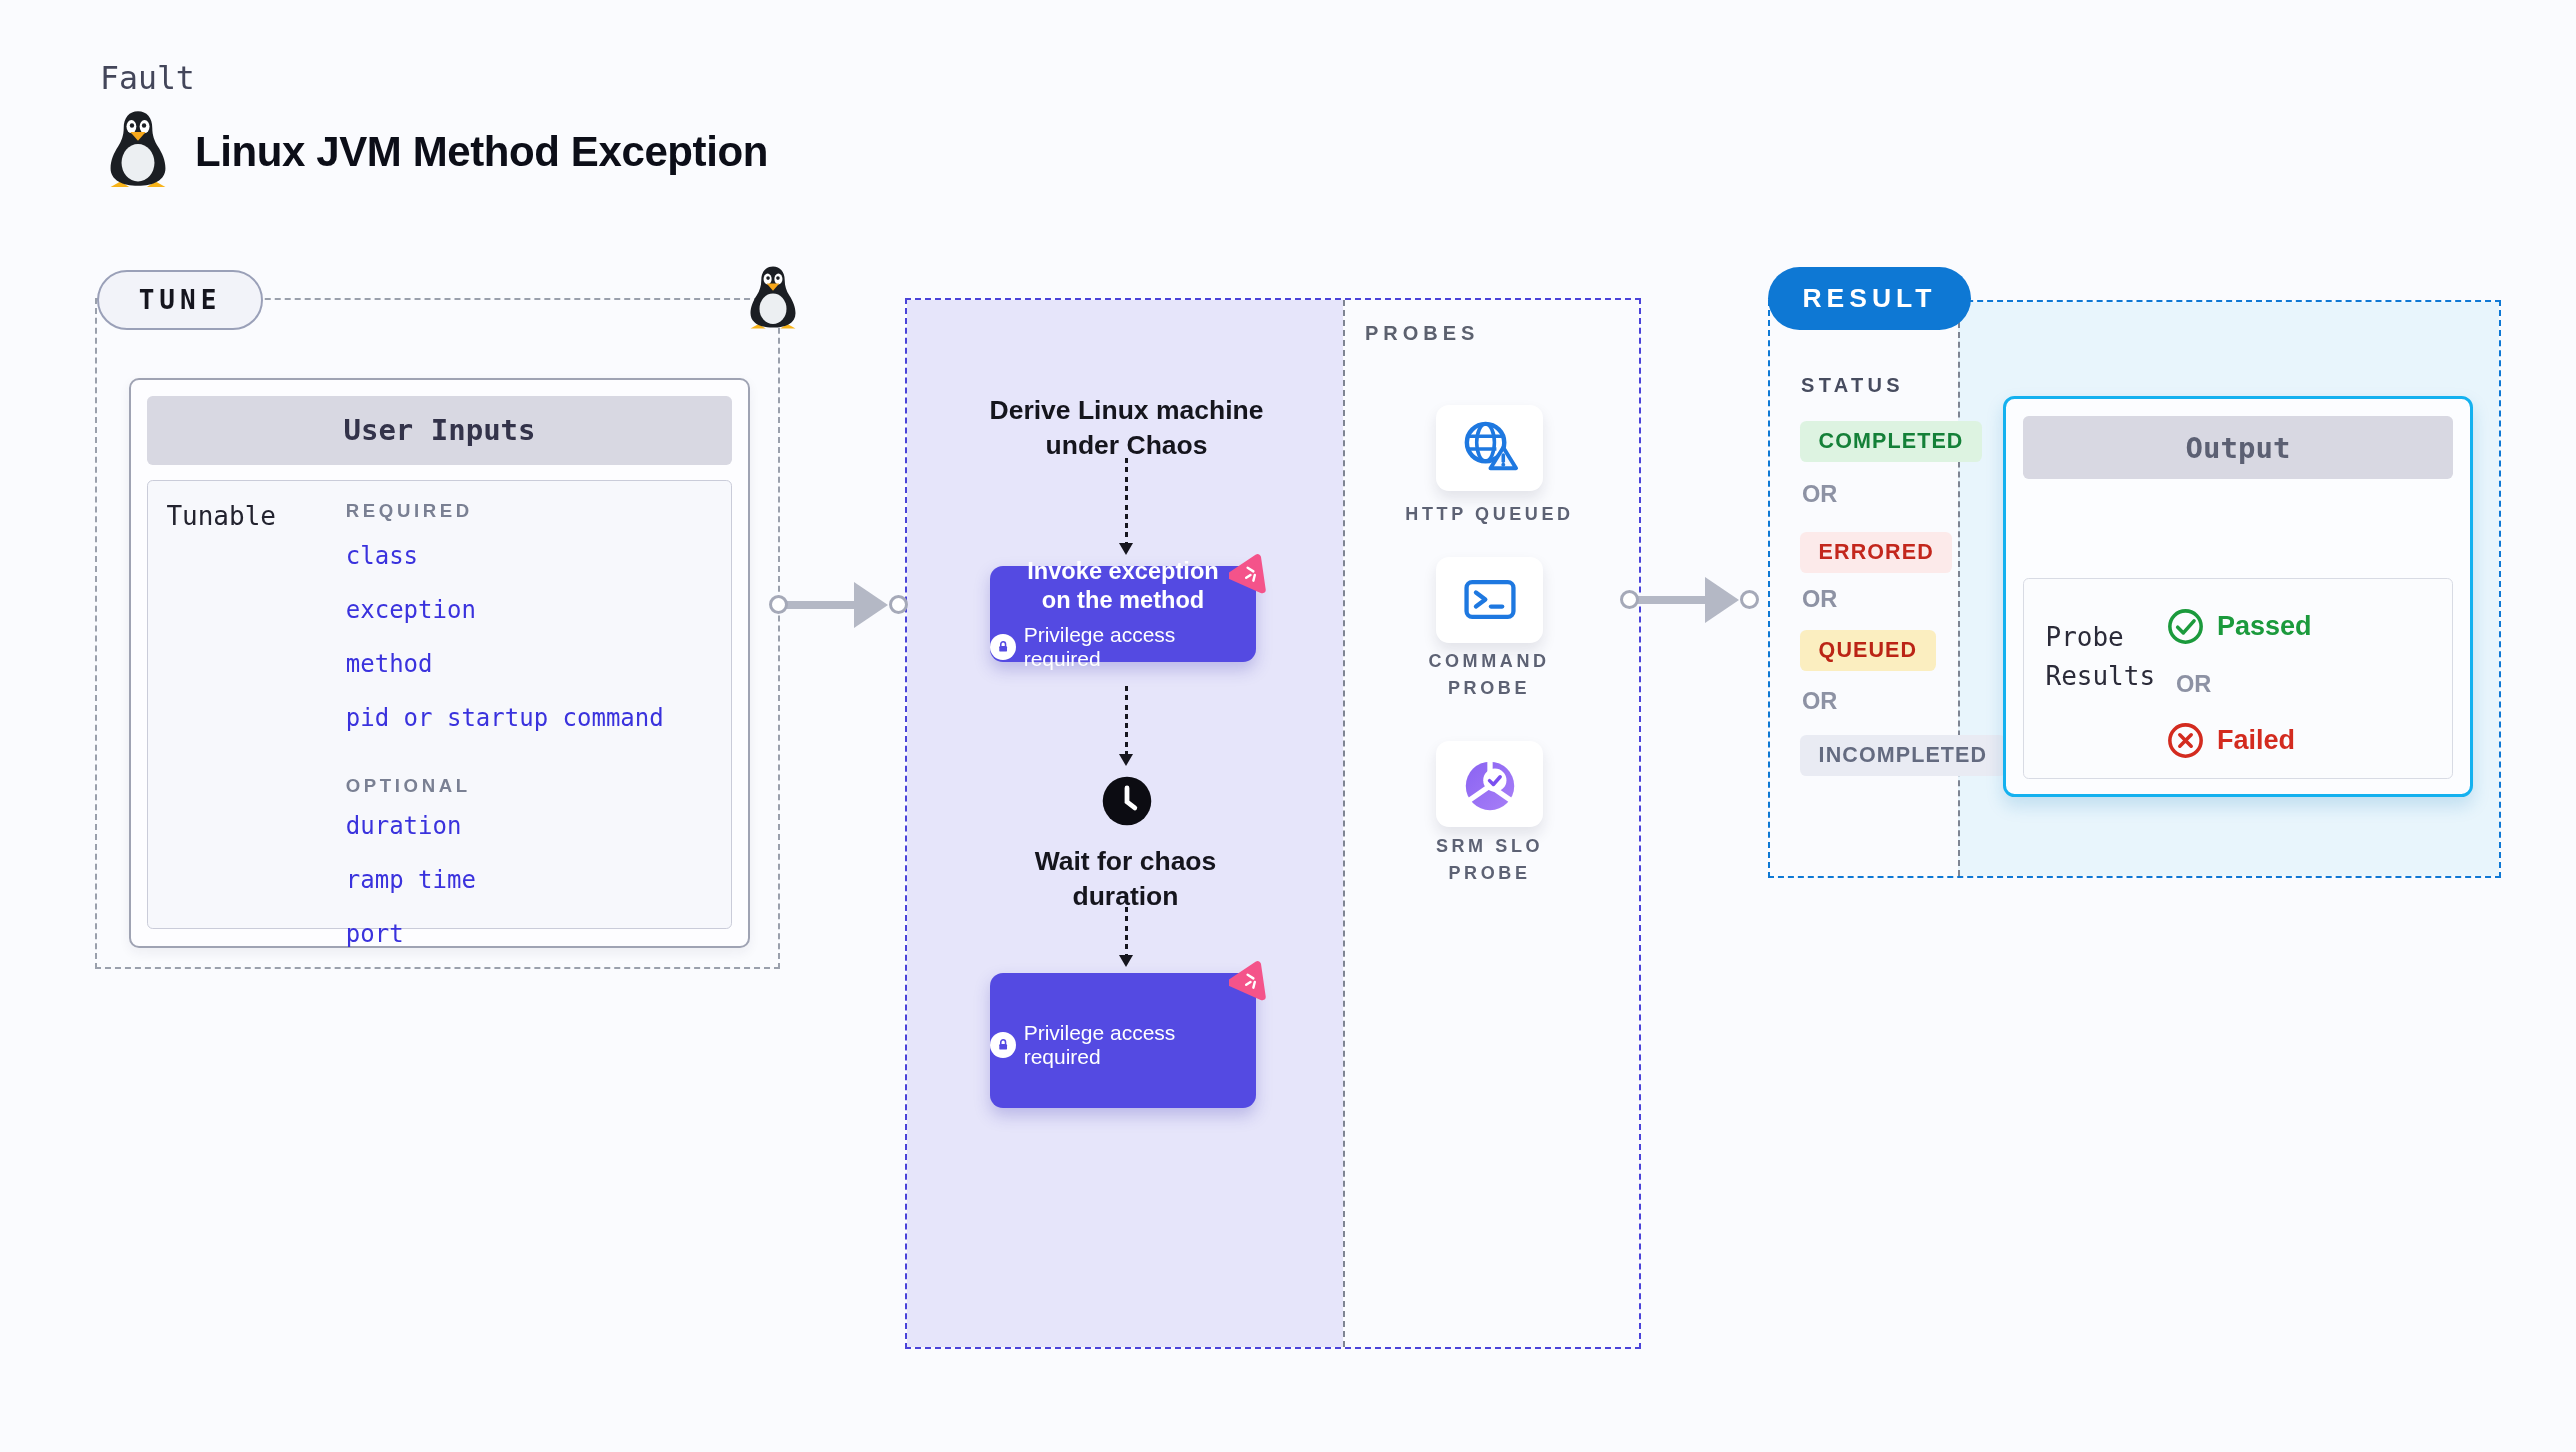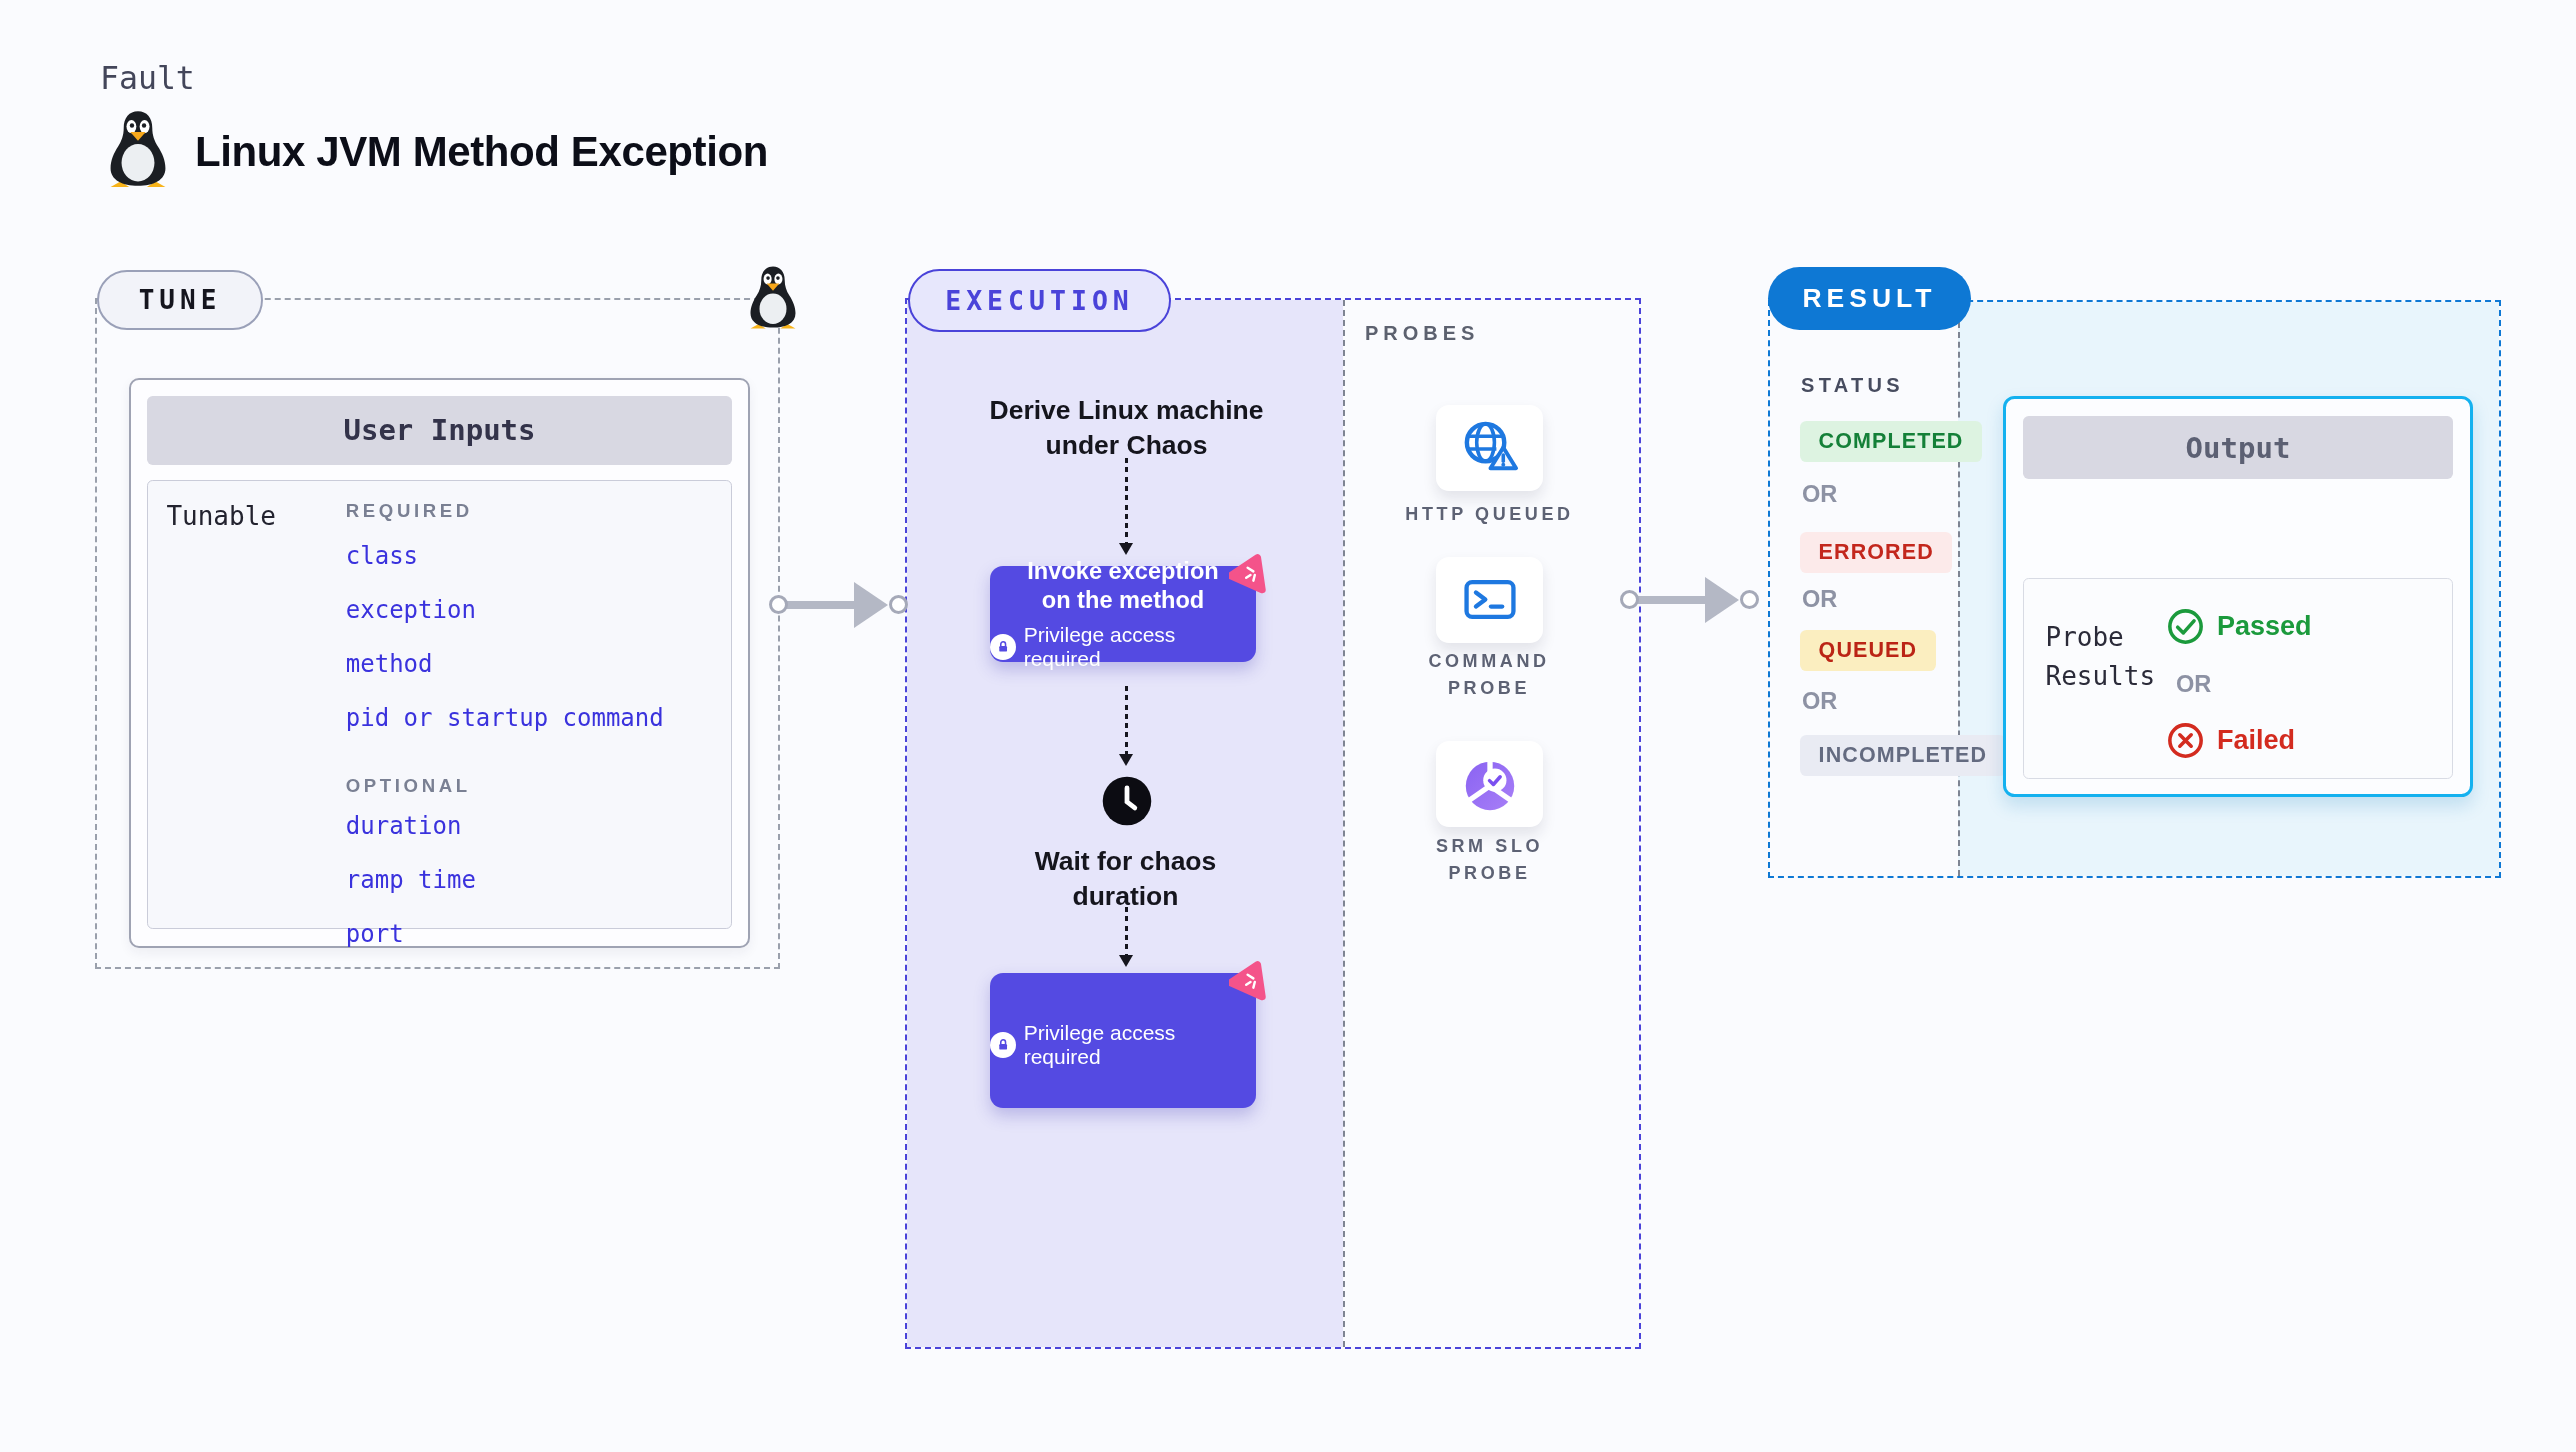--- a/index.html
+++ b/index.html
@@ -158,21 +158,20 @@
     <span class="gdot l"></span>
     <span class="gline"></span>
     <span class="ghead"></span>
     <span class="gdot r"></span>
   </div>
 
   <div class="abs exec-box">
     <div class="exec-fill"></div>
     <div class="exec-divider"></div>
   </div>
-  <div class="abs pill exec-pill">EXECUTION</div>
 
   <div class="abs flow-text step1">Derive Linux machine under Chaos</div>
 
   <div class="abs dotarrow dot-a">
       <i class="dotline"></i>
       <i class="dothead"></i>
     </div>
 
   <div class="abs node node-invoke">
     <div class="node-title">Invoke exception on the method</div>

